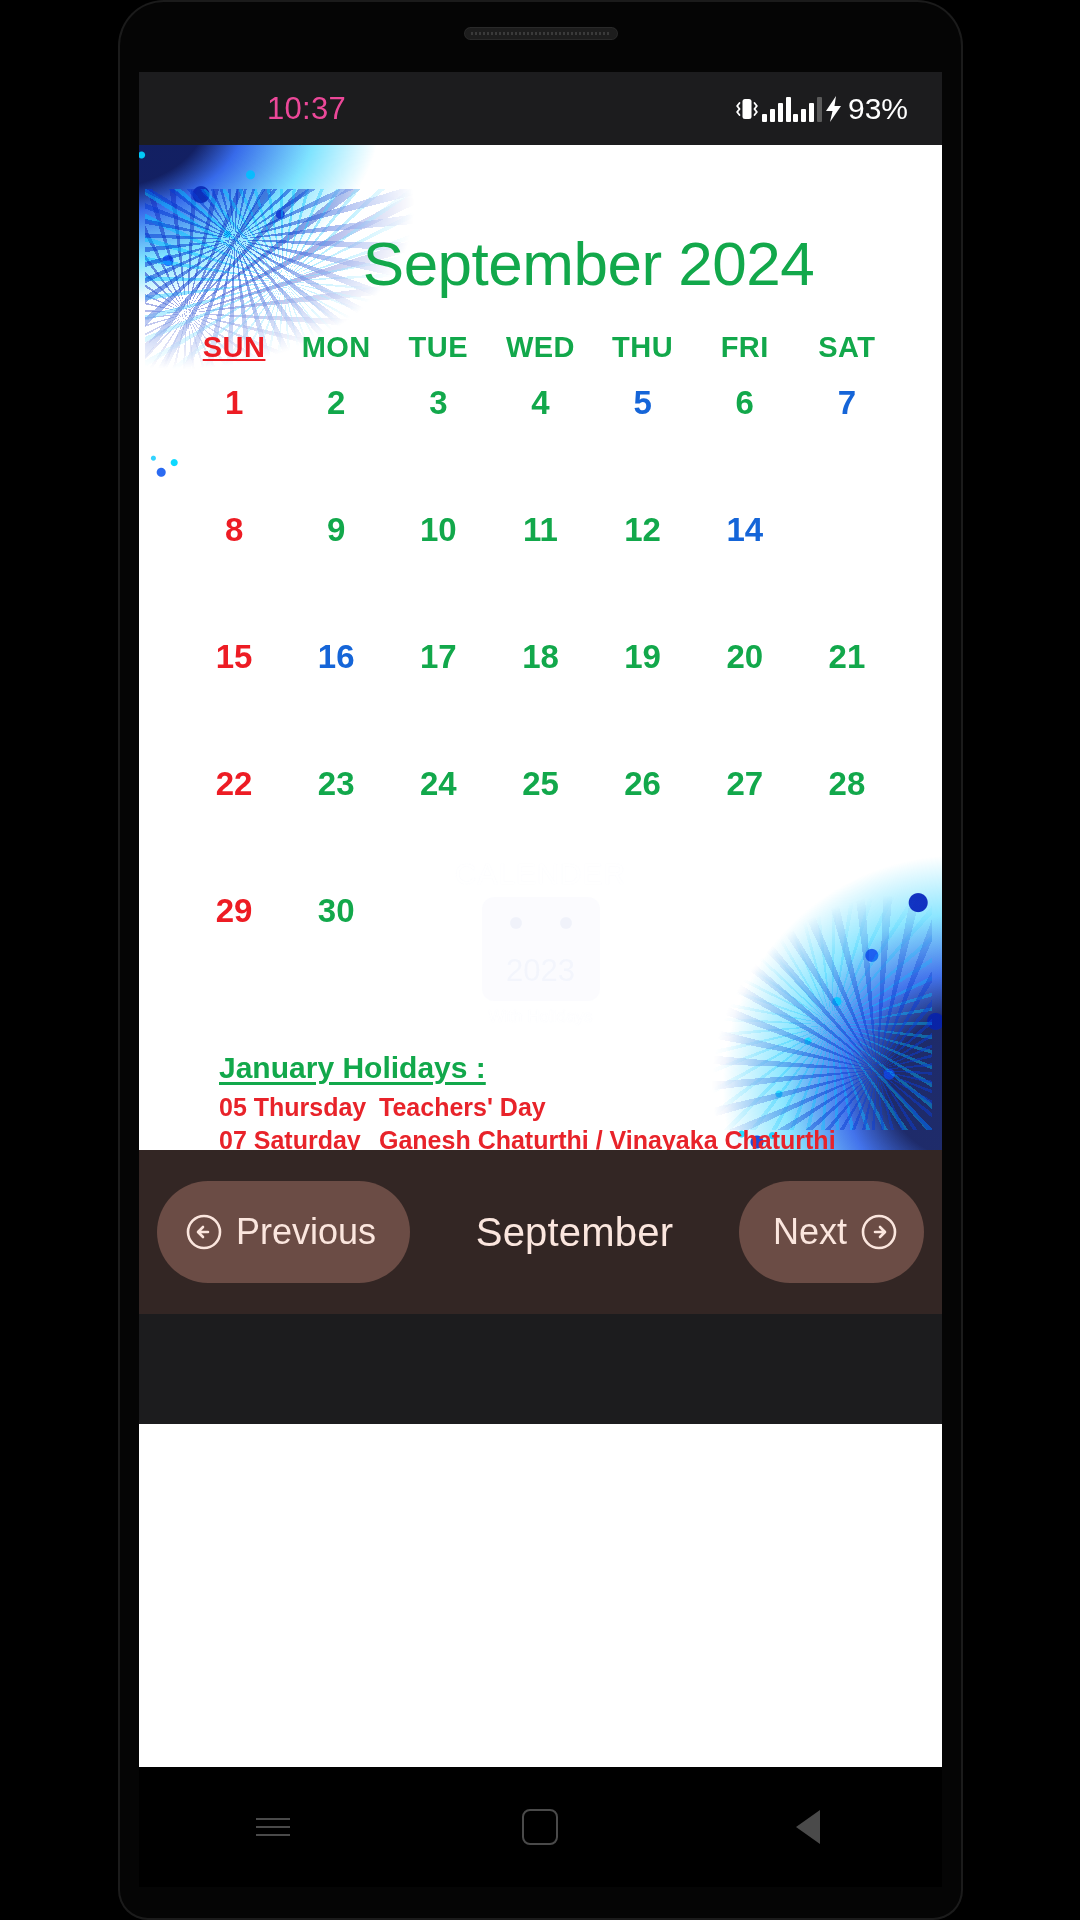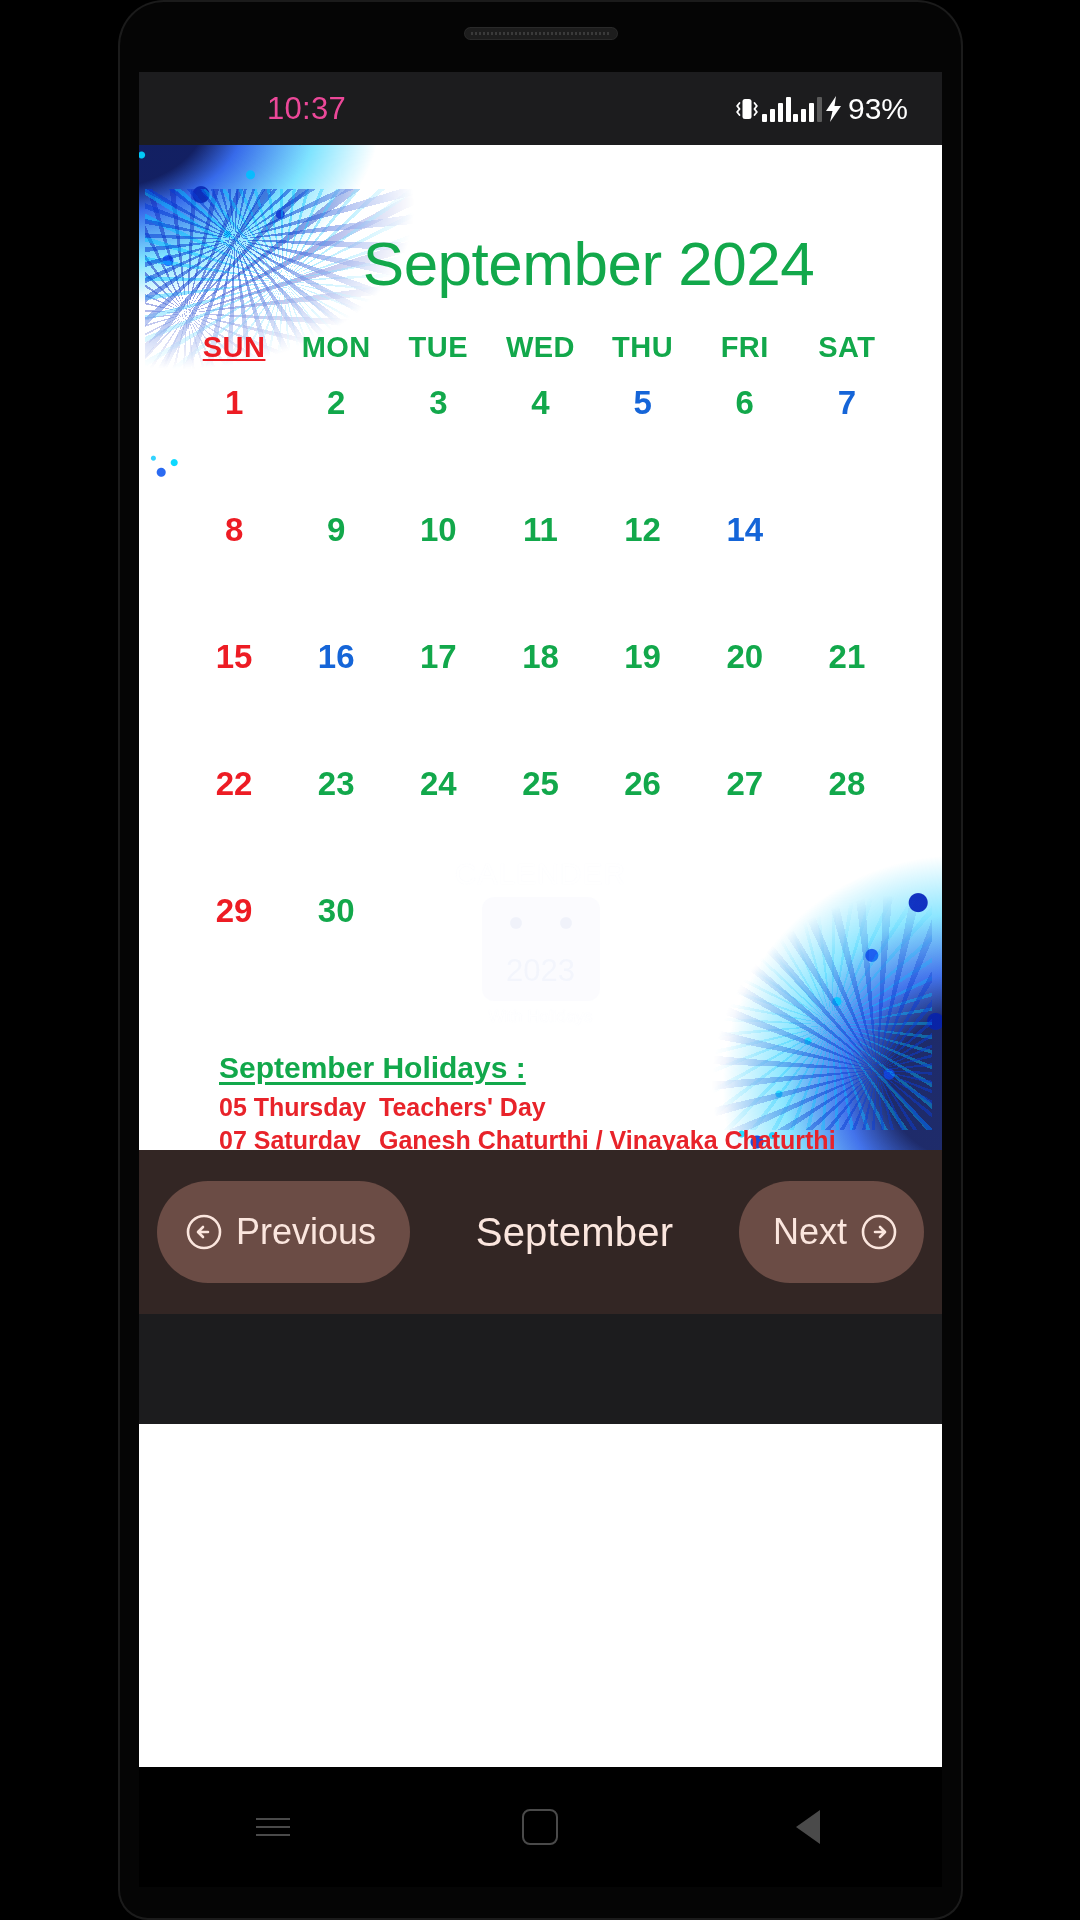--- a/index.html
+++ b/index.html
@@ -510,21 +510,21 @@
               <div class="day c-none"></div>
               <div class="day c-none"></div>
               <div class="day c-none"></div>
               <div class="day c-none"></div>
               <div class="day c-none"></div>
             </div>
           </div>
       </div>
 
       <div id="holidays">
-        <div id="holidays-title">September Holidays :</div>
+        <div id="holidays-title">January Holidays :</div>
         <div id="holiday-list">
             <div class="holiday-row">
               <span class="holiday-date">05 Thursday</span>
               <span class="holiday-name">Teachers' Day</span>
             </div>
             <div class="holiday-row">
               <span class="holiday-date">07 Saturday</span>
               <span class="holiday-name">Ganesh Chaturthi / Vinayaka Chaturthi</span>
             </div>
           </div>

